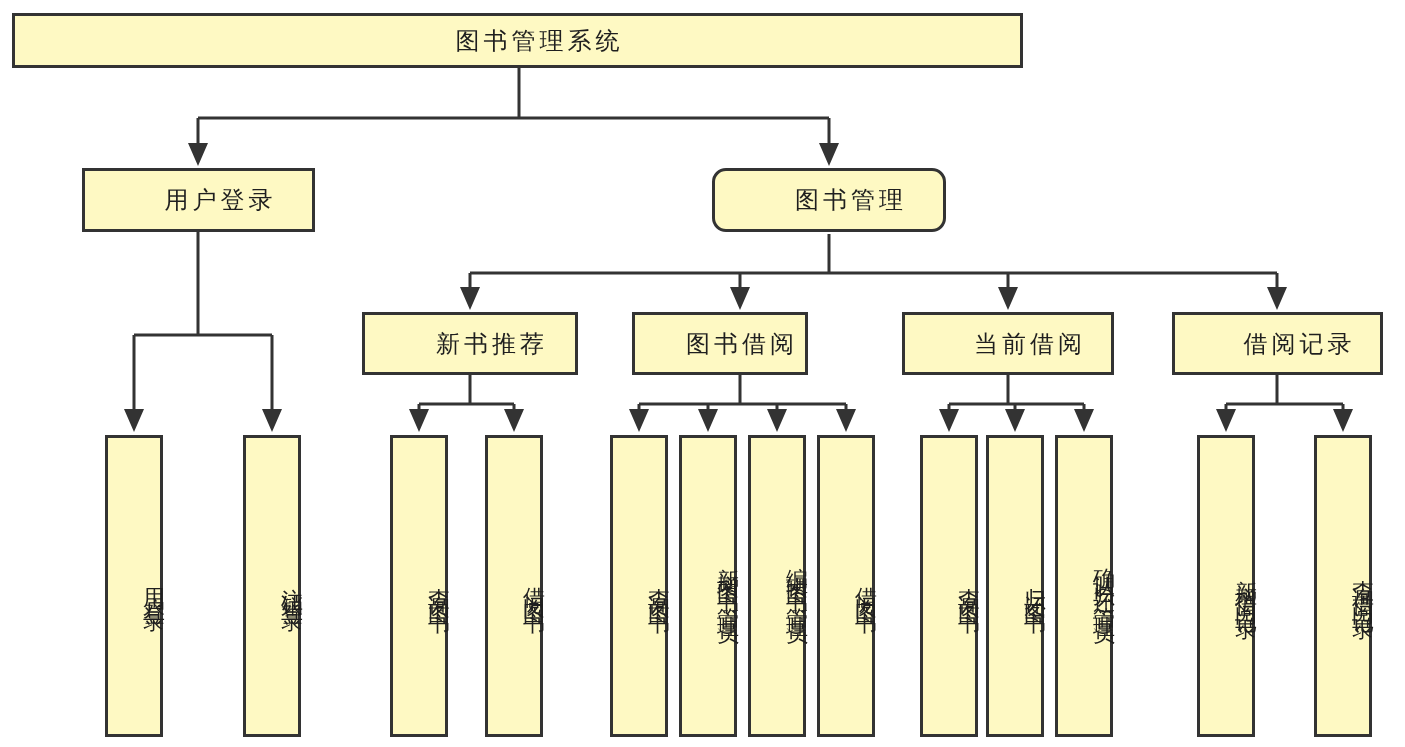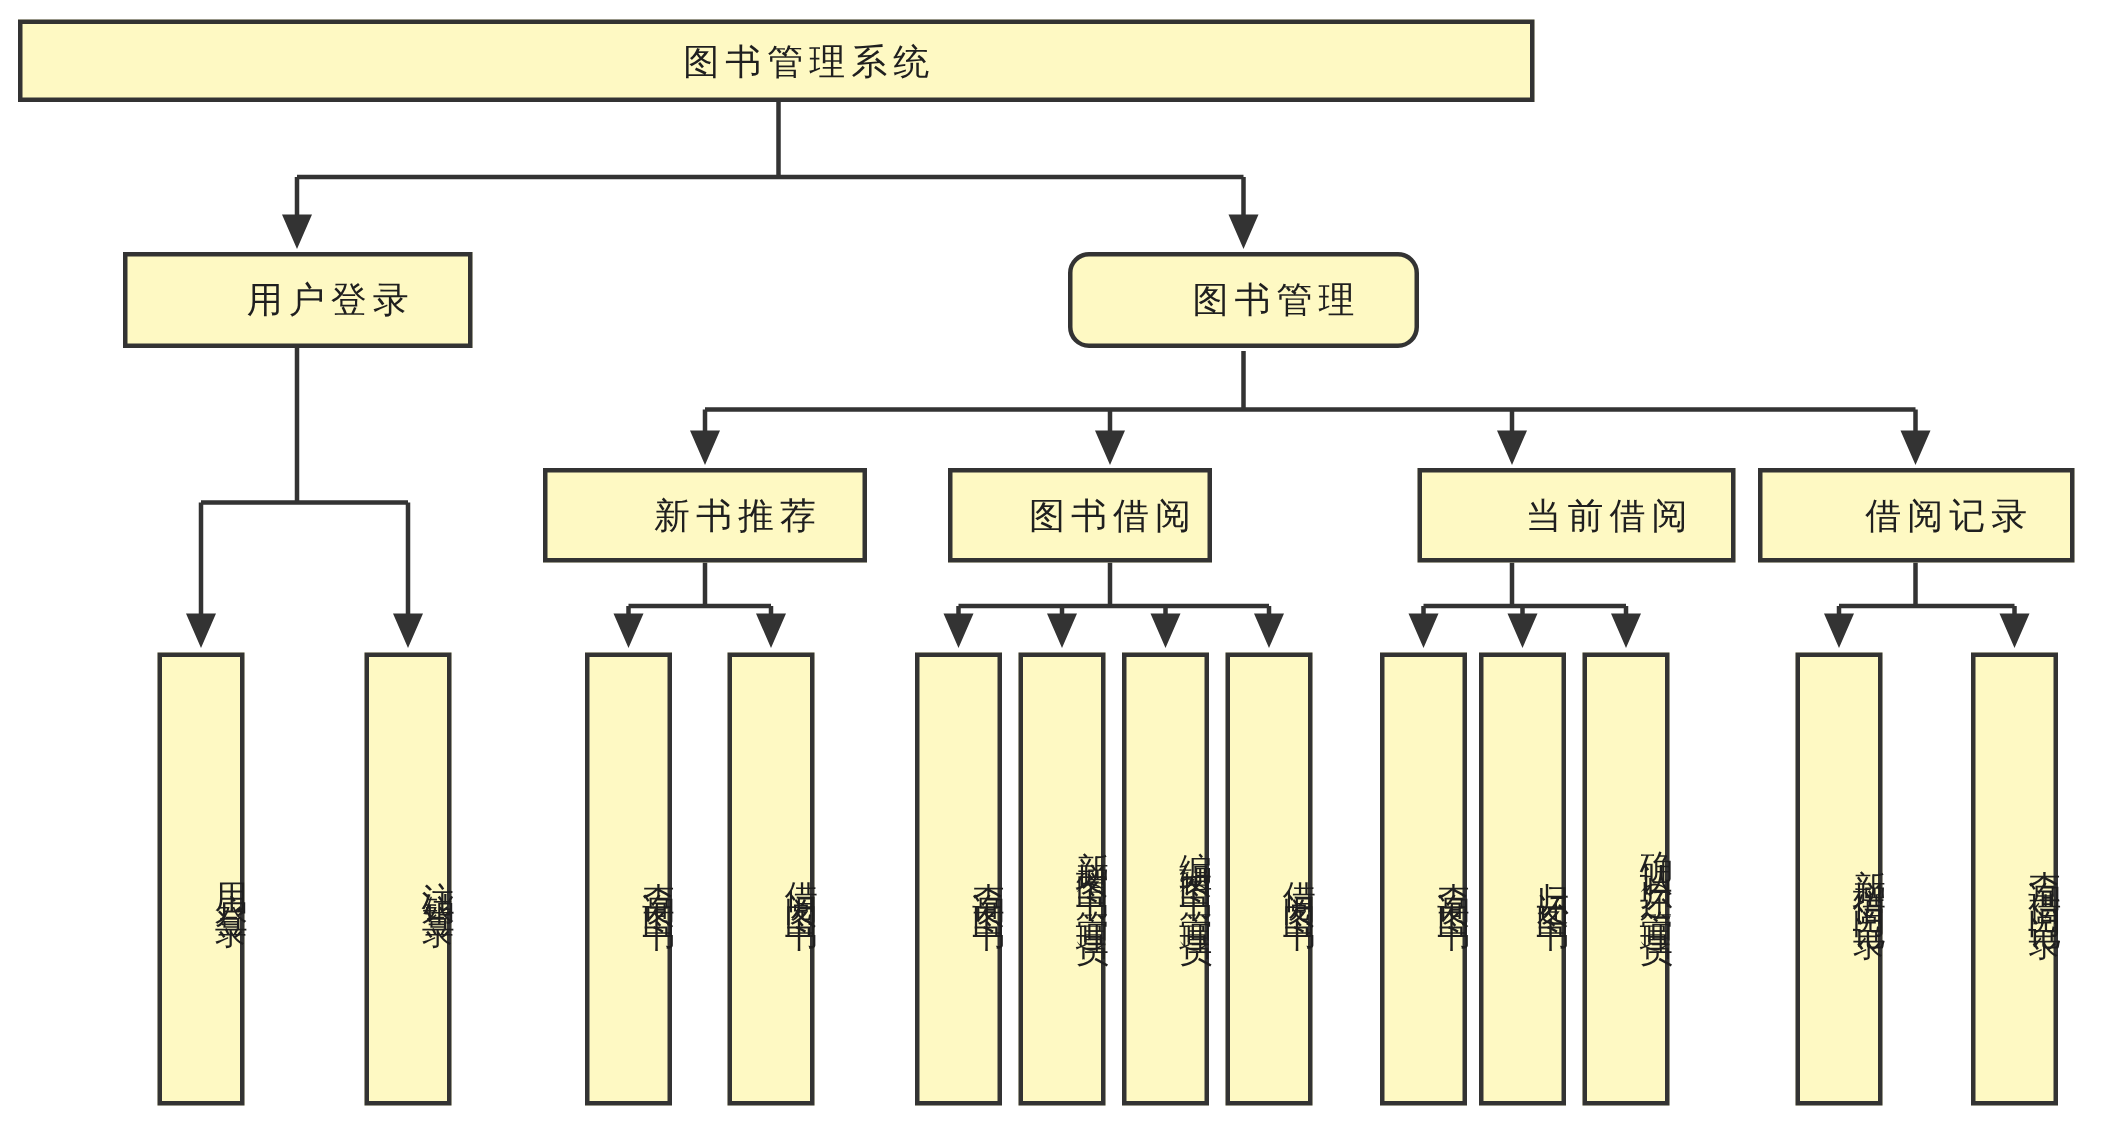--- a/index.html
+++ b/index.html
@@ -125,21 +125,21 @@
   <div class="box" style="left:712px; top:168px; width:234px; height:64px;border-radius:14px;">
     <span class="hlbl">图书管理</span>
   </div>
 
   <div class="box" style="left:362px; top:312px; width:216px; height:63px;">
     <span class="hlbl">新书推荐</span>
   </div>
   <div class="box" style="left:632px; top:312px; width:176px; height:63px;">
     <span class="hlbl">图书借阅</span>
   </div>
-  <div class="box" style="left:902px; top:312px; width:212px; height:63px;margin-left:43px;">
+  <div class="box" style="left:902px; top:312px; width:212px; height:63px;">
     <span class="hlbl">当前借阅</span>
   </div>
   <div class="box" style="left:1172px; top:312px; width:211px; height:63px;">
     <span class="hlbl">借阅记录</span>
   </div>
 
   <div class="box" style="left:105px; top:435px; width:58px; height:302px;">
     <span class="vlbl">用户登录</span>
   </div>
   <div class="box" style="left:243px; top:435px; width:58px; height:302px;">

